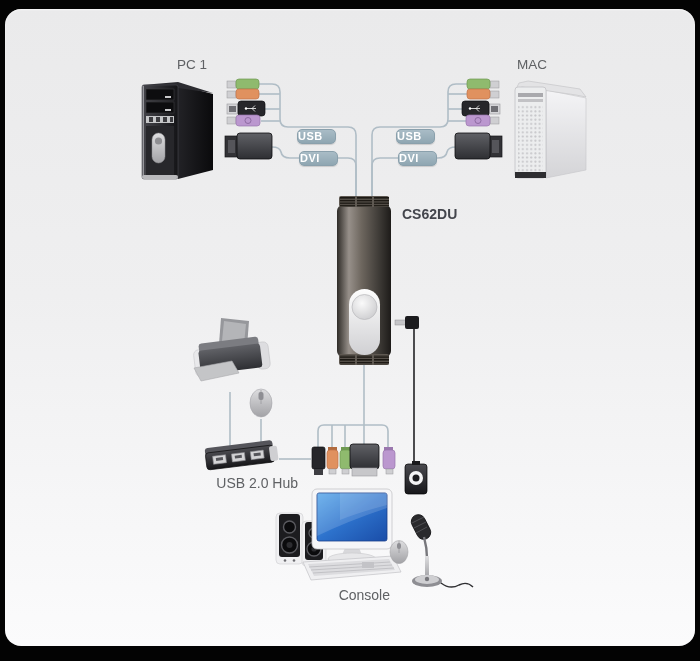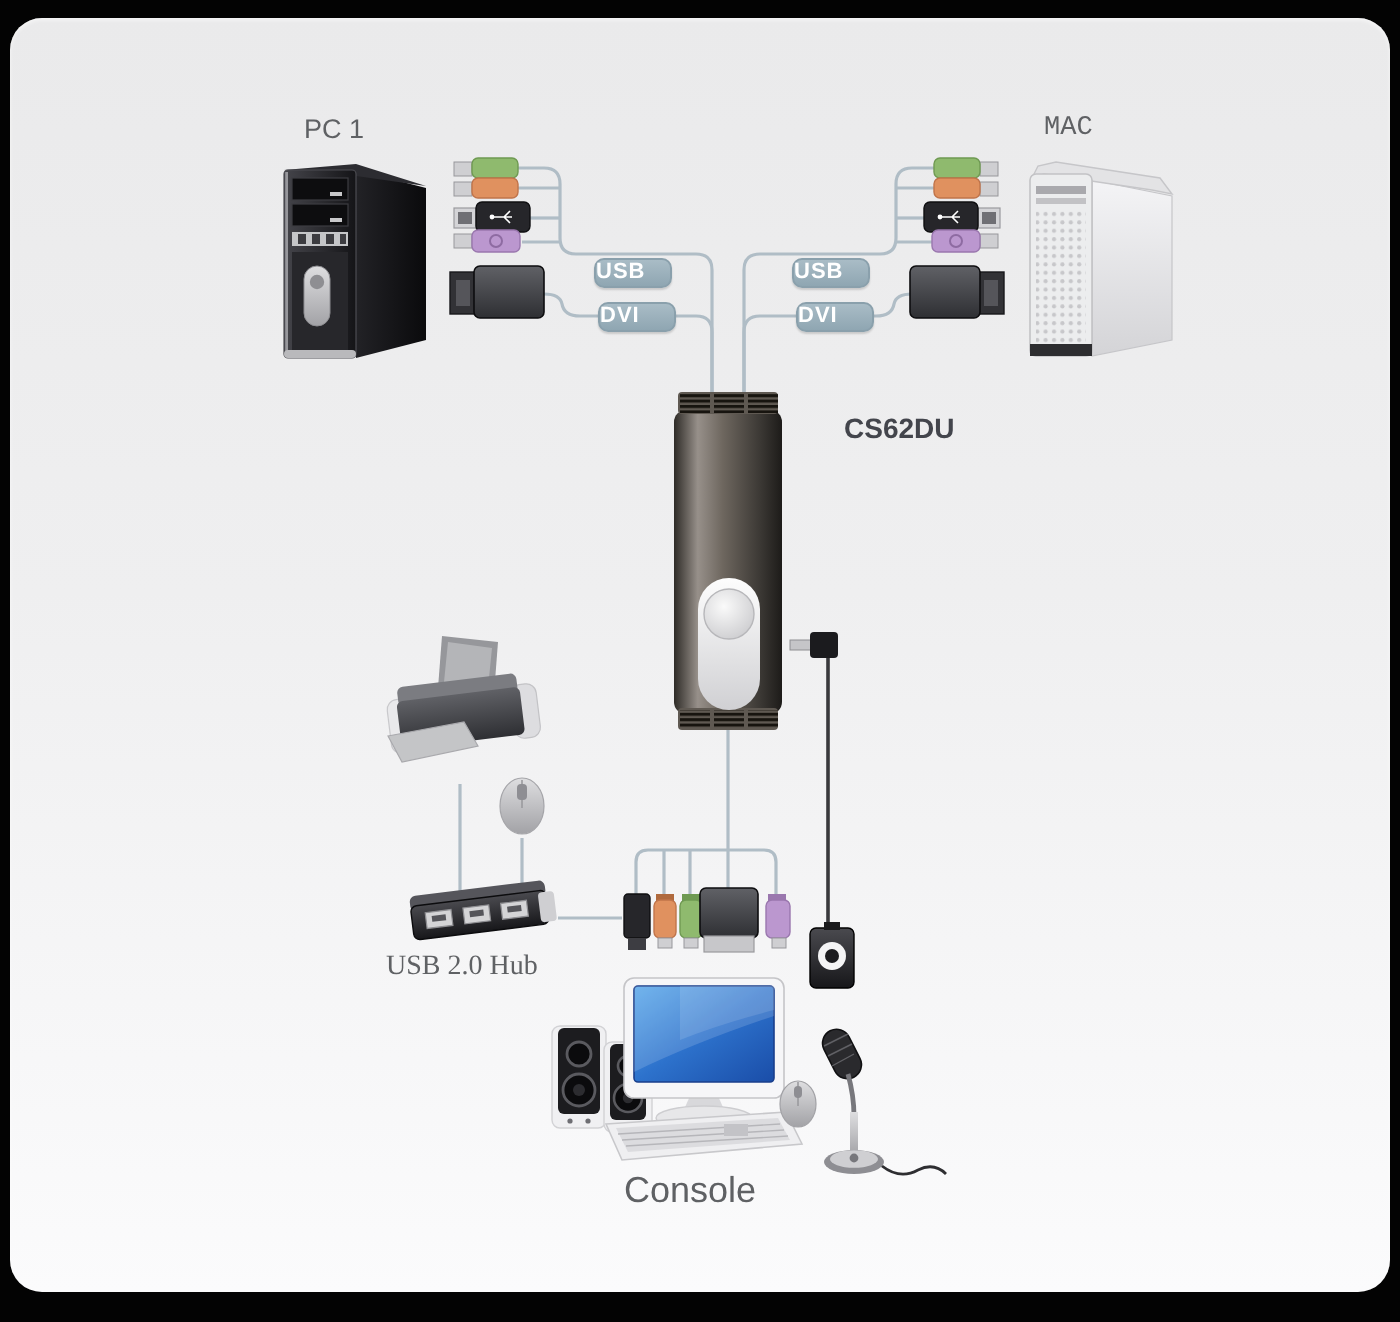--- a/index.html
+++ b/index.html
@@ -3,21 +3,21 @@
 <meta charset="utf-8">
 <style>
   html,body{margin:0;padding:0;background:#000;}
   .canvas{position:relative;width:700px;height:661px;background:#030303;overflow:hidden;
           font-family:"Liberation Sans",sans-serif;}
   .panel{position:absolute;left:5px;top:9px;width:690px;height:637px;border-radius:16px;
          background:linear-gradient(180deg,#eaeaeb 0%,#efeff0 45%,#fbfbfc 100%);
          box-shadow:inset 0 1px 2px rgba(255,255,255,.6);}
   svg.layer{position:absolute;left:0;top:0;width:700px;height:661px;}
   .label{position:absolute;color:#5f6164;font-size:13.5px;line-height:15px;}
-  .label.center{text-align:left;}
+  .label.center{text-align:right;}
   .label.bold{font-weight:bold;color:#43454c;font-size:14px;}
   .badge{position:absolute;width:37px;height:13px;border-radius:5px;
          background:linear-gradient(180deg,#a9bcc6,#8fa6b2);
          border:1px solid #8aa0ac;color:#fff;font-size:11px;font-weight:bold;
          text-align:left;line-height:13px;letter-spacing:.5px;
          box-shadow:0 1px 1px rgba(0,0,0,.15);}
 </style>
 </head>
 <body>
 
@@ -287,17 +287,17 @@
       <circle cx="416" cy="478" r="3.5" fill="#1c1c1f"></circle>
     </g>
   </svg>
 
   <div class="badge" style="left:297px;top:129px;">USB</div>
   <div class="badge" style="left:299px;top:151px;">DVI</div>
   <div class="badge" style="left:396px;top:129px;">USB</div>
   <div class="badge" style="left:398px;top:151px;">DVI</div>
 
   <div class="label center" style="left:152px;top:57px;width:55px;">PC 1</div>
-  <div class="label center" style="left:522px;top:57px;width:55px;font-family:Liberation Mono, monospace;">MAC</div>
-  <div class="label bold" style="left:422px;top:207px;">CS62DU</div>
-  <div class="label center" style="left:193px;top:476px;width:105px;font-size:14px;font-family:Liberation Serif, serif;">USB 2.0 Hub</div>
-  <div class="label center" style="left:312px;top:588px;width:78px;font-size:18px;">Console</div>
+  <div class="label center" style="left:492px;top:57px;width:55px;">MAC</div>
+  <div class="label bold" style="left:402px;top:207px;">CS62DU</div>
+  <div class="label center" style="left:193px;top:476px;width:105px;font-size:14px;">USB 2.0 Hub</div>
+  <div class="label center" style="left:312px;top:588px;width:78px;font-size:14px;">Console</div>
 </div>
 
 </body></html>

